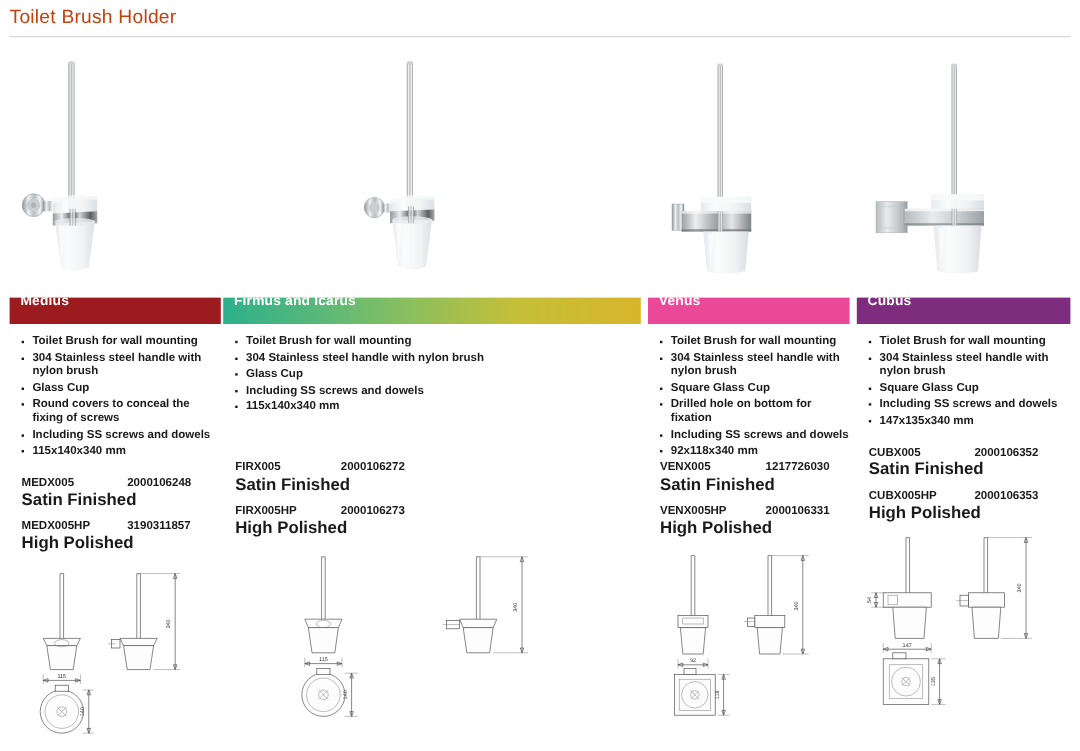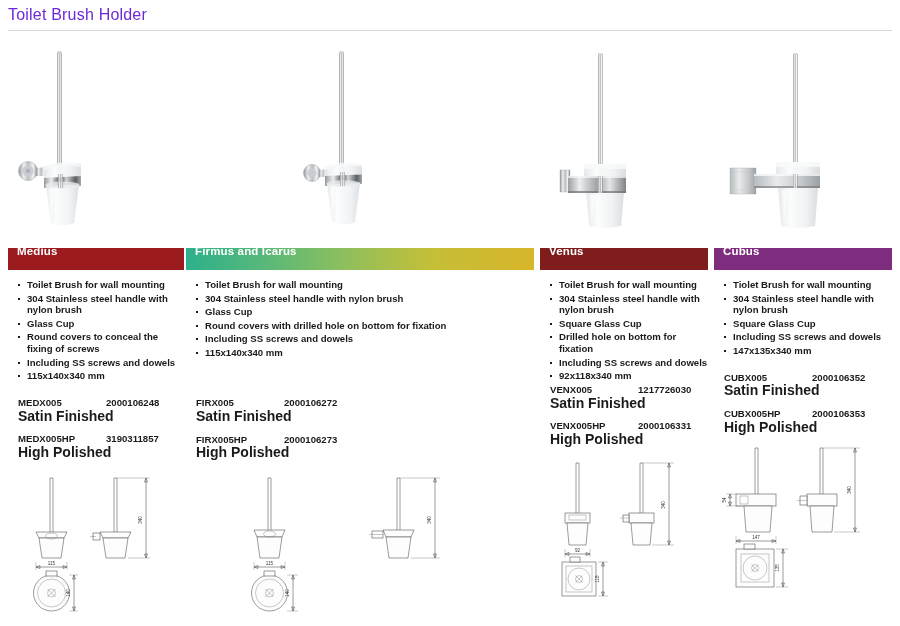--- a/index.html
+++ b/index.html
@@ -14,21 +14,21 @@
   }
 
   
   .page-header {
     position: absolute;
     left: 0; top: 0; width: 900px; height: 34px;
     padding-left: 8px;
   }
   .page-title {
     font-size: 16px;
-    color: #6d28d9;
+    color: #c2410c;
     font-weight: 400;
     letter-spacing: .2px;
     line-height: 30px;
   }
   .title-rule {
     position: absolute;
     left: 8px; top: 30px; width: 884px; height: 1px;
     background: #d8d8d8;
   }
 
@@ -68,21 +68,21 @@
     color: #ffffff;
     font-size: 11.5px;
     font-weight: 700;
     letter-spacing: .15px;
     line-height: 22px;
   }
   .bar-medius { background: #9b1b1e; }
   .bar-firmus {
     background: linear-gradient(to right, #2db08c 0%, #57b87a 22%, #8cbf5e 45%, #c4bf38 70%, #d8b52a 100%);
   }
-  .bar-venus  { background: #7f1d1d; }
+  .bar-venus  { background: #ec4899; }
   .bar-cubus  { background: #7e2d7e; }
 
   
   .features {
     list-style: none;
     margin: 9px 0 0 0;
     padding: 0 0 0 10px;
   }
   .features li {
     position: relative;
@@ -301,21 +301,20 @@
     </div>
 
     <div class="brand-bar bar-firmus">
       <span class="brand-bar-label">Firmus and Icarus</span>
     </div>
 
     <ul class="features">
       <li>Toilet Brush for wall mounting</li>
       <li>304 Stainless steel handle with nylon brush</li>
       <li>Glass Cup</li>
-      <li>Round covers with drilled hole on bottom for fixation</li>
       <li>Including SS screws and dowels</li>
       <li>115x140x340 mm</li>
     </ul>
 
     <div class="sku-block" style="margin-top:39px;">
       <div class="sku-group">
         <div class="sku-row">
           <span class="sku-code">FIRX005</span>
           <span class="sku-number">2000106272</span>
         </div>

